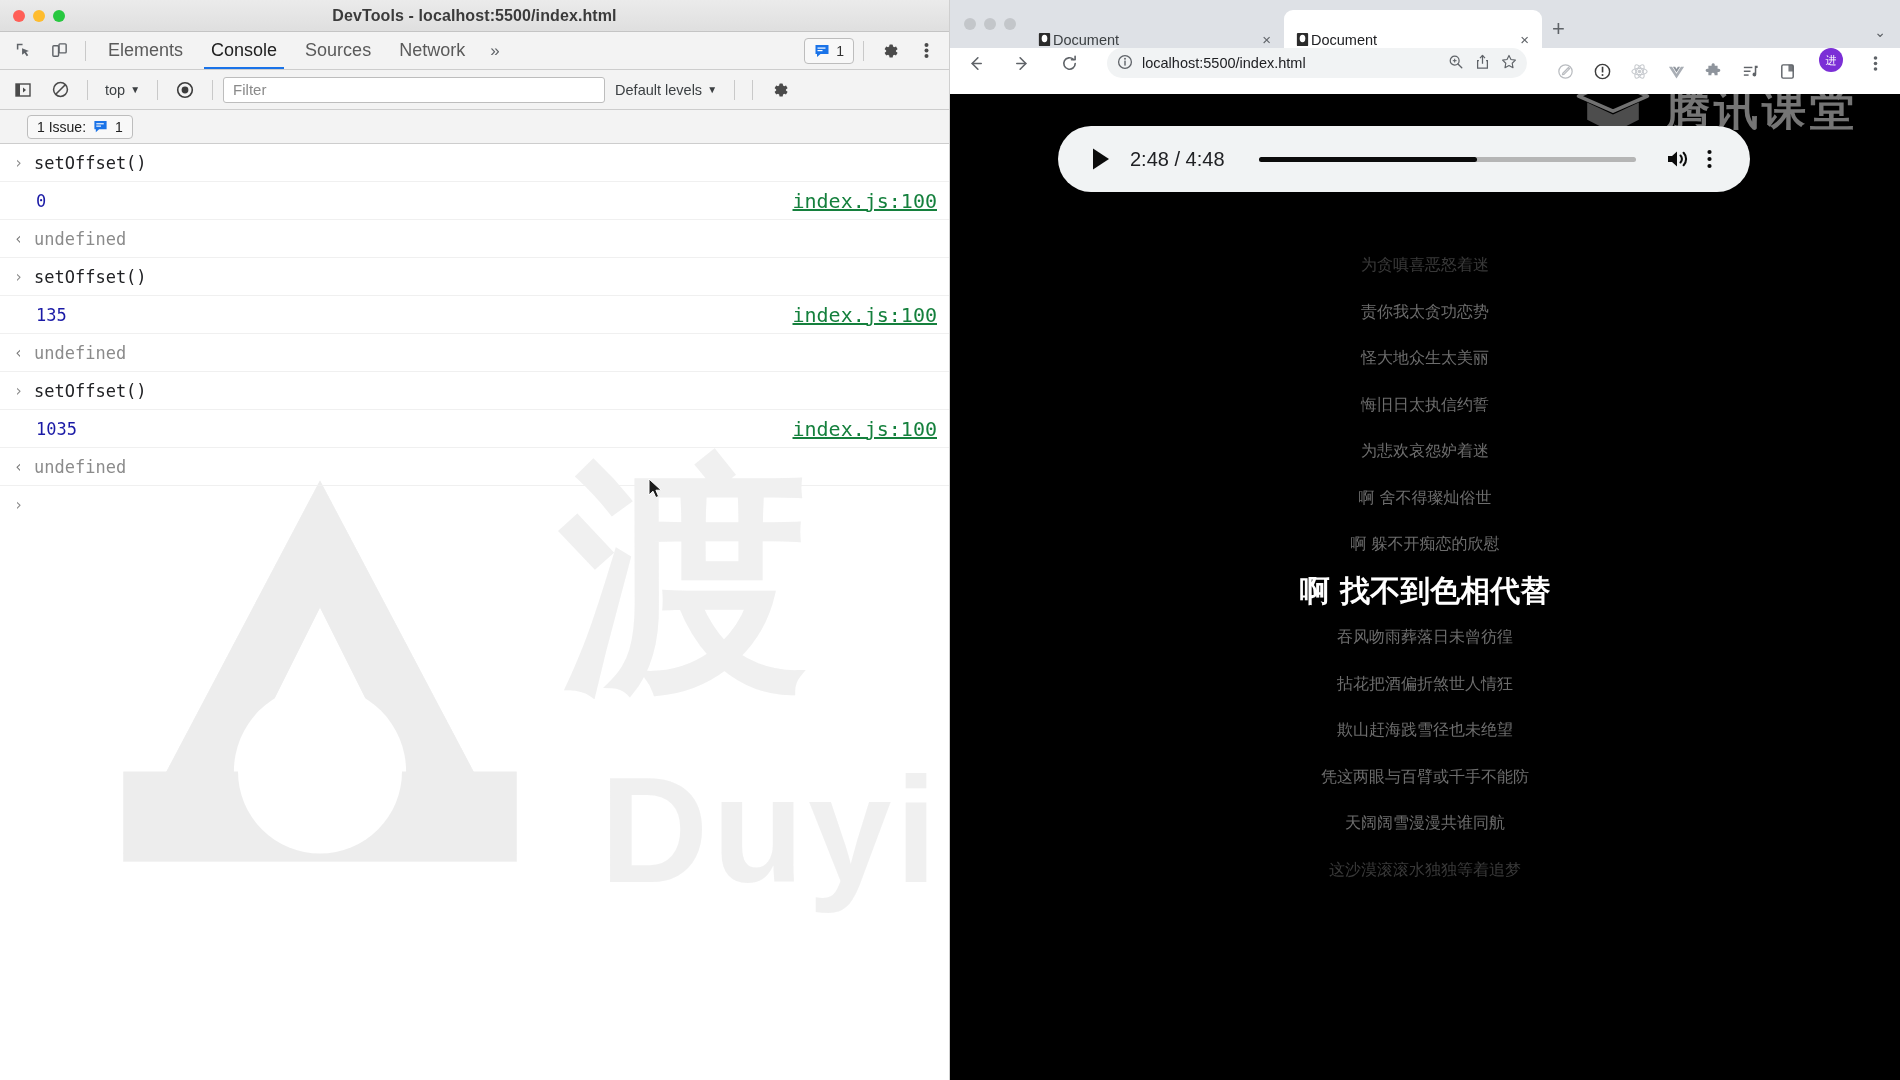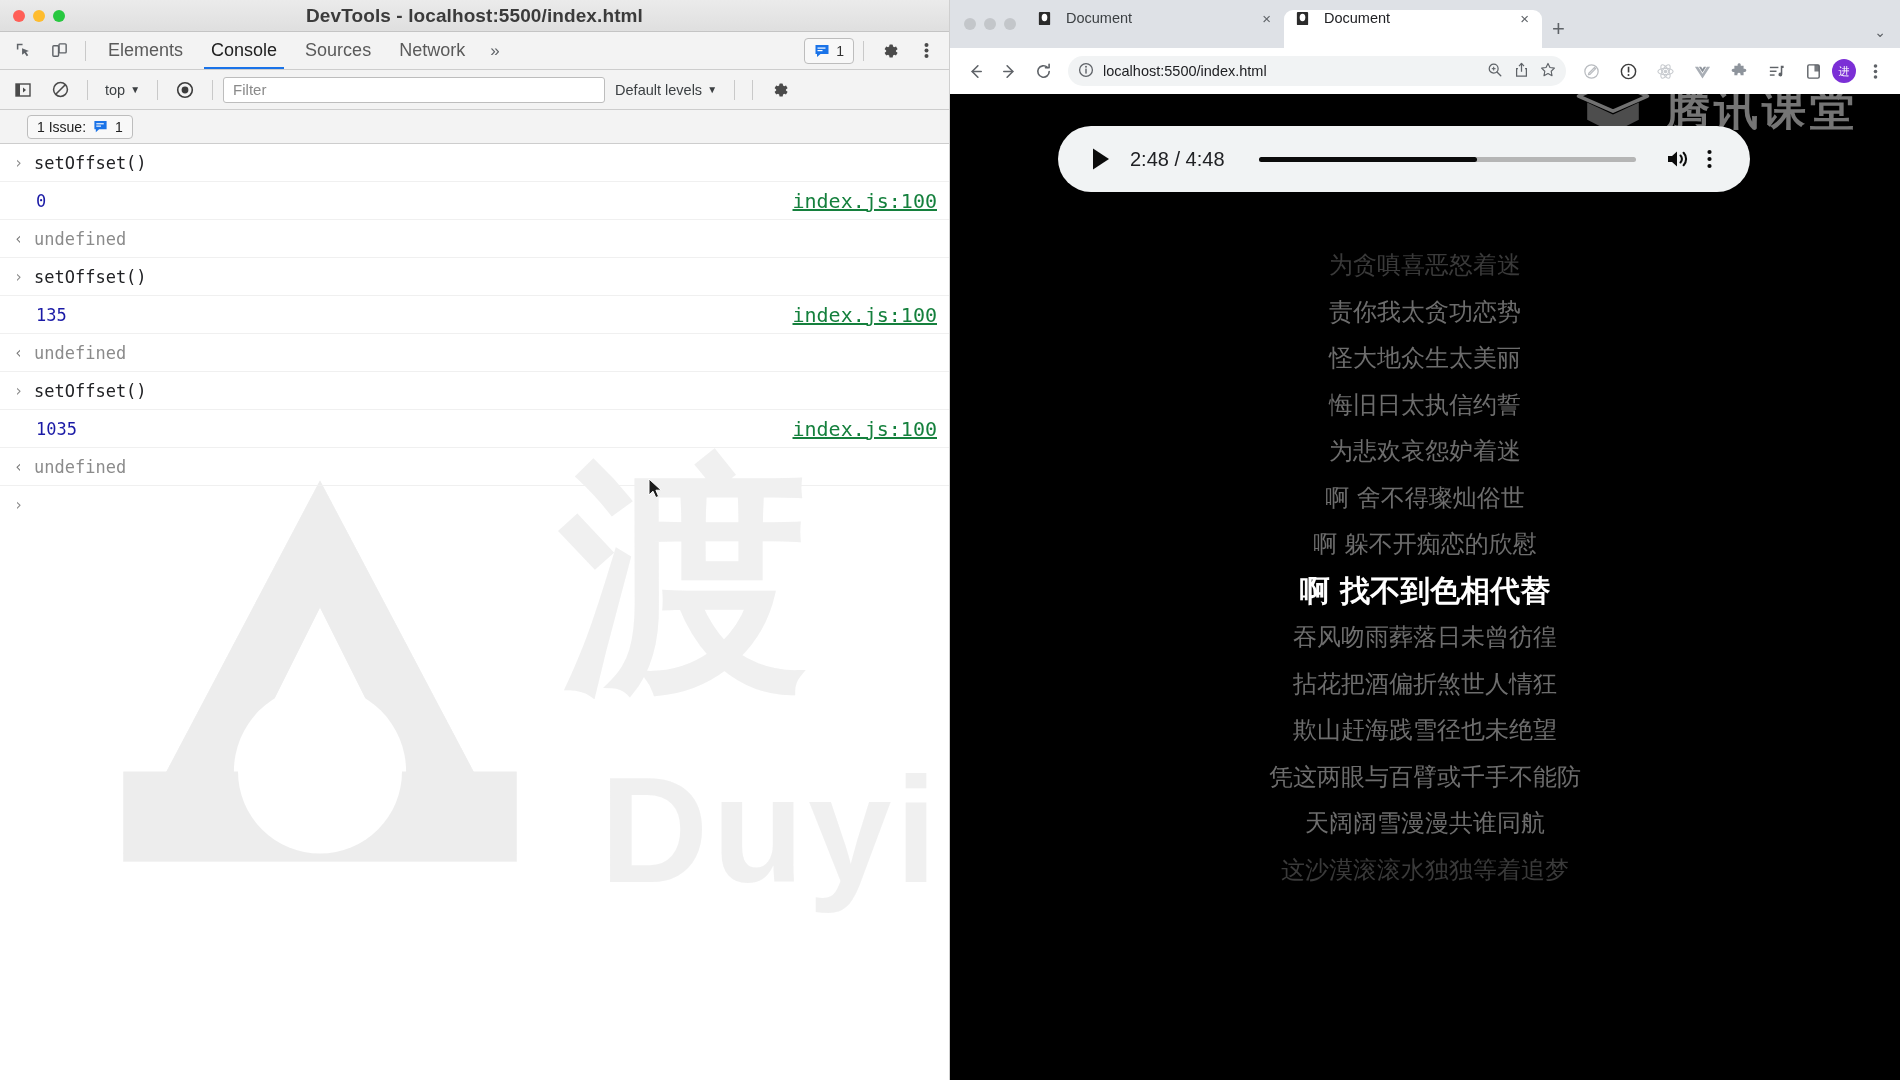--- a/index.html
+++ b/index.html
@@ -27,21 +27,21 @@
     display: flex; align-items: center;
     position: relative;
   }
   .traffic { display: flex; gap: 8px; margin-left: 13px; }
   .tl { width: 12px; height: 12px; border-radius: 50%; }
   .tl.red { background: #ff5f57; }
   .tl.yellow { background: #febc2e; }
   .tl.green { background: #28c840; }
   .dt-title {
     position: absolute; left: 0; right: 0; text-align: center;
-    font-size: 19px; font-weight: bold; color: #3b3b3b;
+    font-size: 16px; font-weight: bold; color: #3b3b3b;
     letter-spacing: .1px; pointer-events: none;
   }
 
   .dt-tabbar {
     height: 38px; min-height: 38px;
     background: #f3f3f3;
     border-bottom: 1px solid #cdcdcd;
     display: flex; align-items: center; padding: 0 6px;
     gap: 2px;
   }
@@ -167,38 +167,38 @@
     height: 48px; min-height: 48px;
     background: #dee1e6;
     display: flex; align-items: flex-end; padding-left: 10px;
     position: relative;
   }
   .br-traffic { display: flex; gap: 8px; align-items: center;
     height: 48px; padding: 0 10px 0 4px; }
   .br-tl { width: 12px; height: 12px; border-radius: 50%; background: #c3c6ca; }
   .br-tab {
     height: 38px; width: 258px;
-    display: flex; align-items: flex-start; gap: 13px;
+    display: flex; align-items: flex-end; gap: 0;
     padding: 0 10px; font-size: 14.5px; color: #3c4043;
     border-radius: 9px 9px 0 0; cursor: pointer; position: relative;
   }
   .br-tab.active { background: #ffffff; color: #202124; }
   .favicon {
     width: 17px; height: 17px; min-width: 17px;
     display: flex; align-items: center; justify-content: center;
   }
   .tab-label { flex: 1; white-space: nowrap; overflow: hidden; text-overflow: ellipsis; }
   .tab-x { font-size: 15px; color: #5f6368; padding: 0 3px; cursor: pointer; }
   .newtab { font-size: 22px; color: #5f6368; margin: 0 0 6px 10px; cursor: pointer; }
   .tabstrip-right { margin-left: auto; padding: 0 14px 8px 0; color: #5f6368; font-size: 14px; cursor: pointer; }
 
   .br-toolbar {
     height: 46px; min-height: 46px;
     background: #ffffff;
-    display: flex; align-items: center; gap: 4px;
+    display: flex; gap: 17px;
     padding: 0 10px;
   }
   .navbtn {
     width: 30px; height: 30px; border-radius: 50%;
     display: flex; align-items: center; justify-content: center;
     color: #5f6368; cursor: pointer;
   }
   .omnibox {
     flex: 1; height: 30px; border-radius: 16px;
     background: #f1f3f4;
@@ -255,21 +255,21 @@
 
   .lyrics {
     position: absolute; left: 0; right: 0;
     top: 148px; bottom: 0;
     overflow: hidden;
     text-align: center;
     font-family: "DejaVu Sans", sans-serif;
   }
   .lyric {
     height: 46.5px; line-height: 46.5px;
-    font-size: 24px; color: #6d6d6d;
+    font-size: 16px; color: #6d6d6d;
     white-space: nowrap;
   }
   .lyric.active { color: #ffffff; font-weight: bold; font-size: 30px; }
   .lyric.dim { color: #3a3a3a; }
   .page-bottom-fill {
     position: absolute; left: 0; right: 0; bottom: 0; height: 142px;
     background: #000;
   }
 </style>
 </head>

